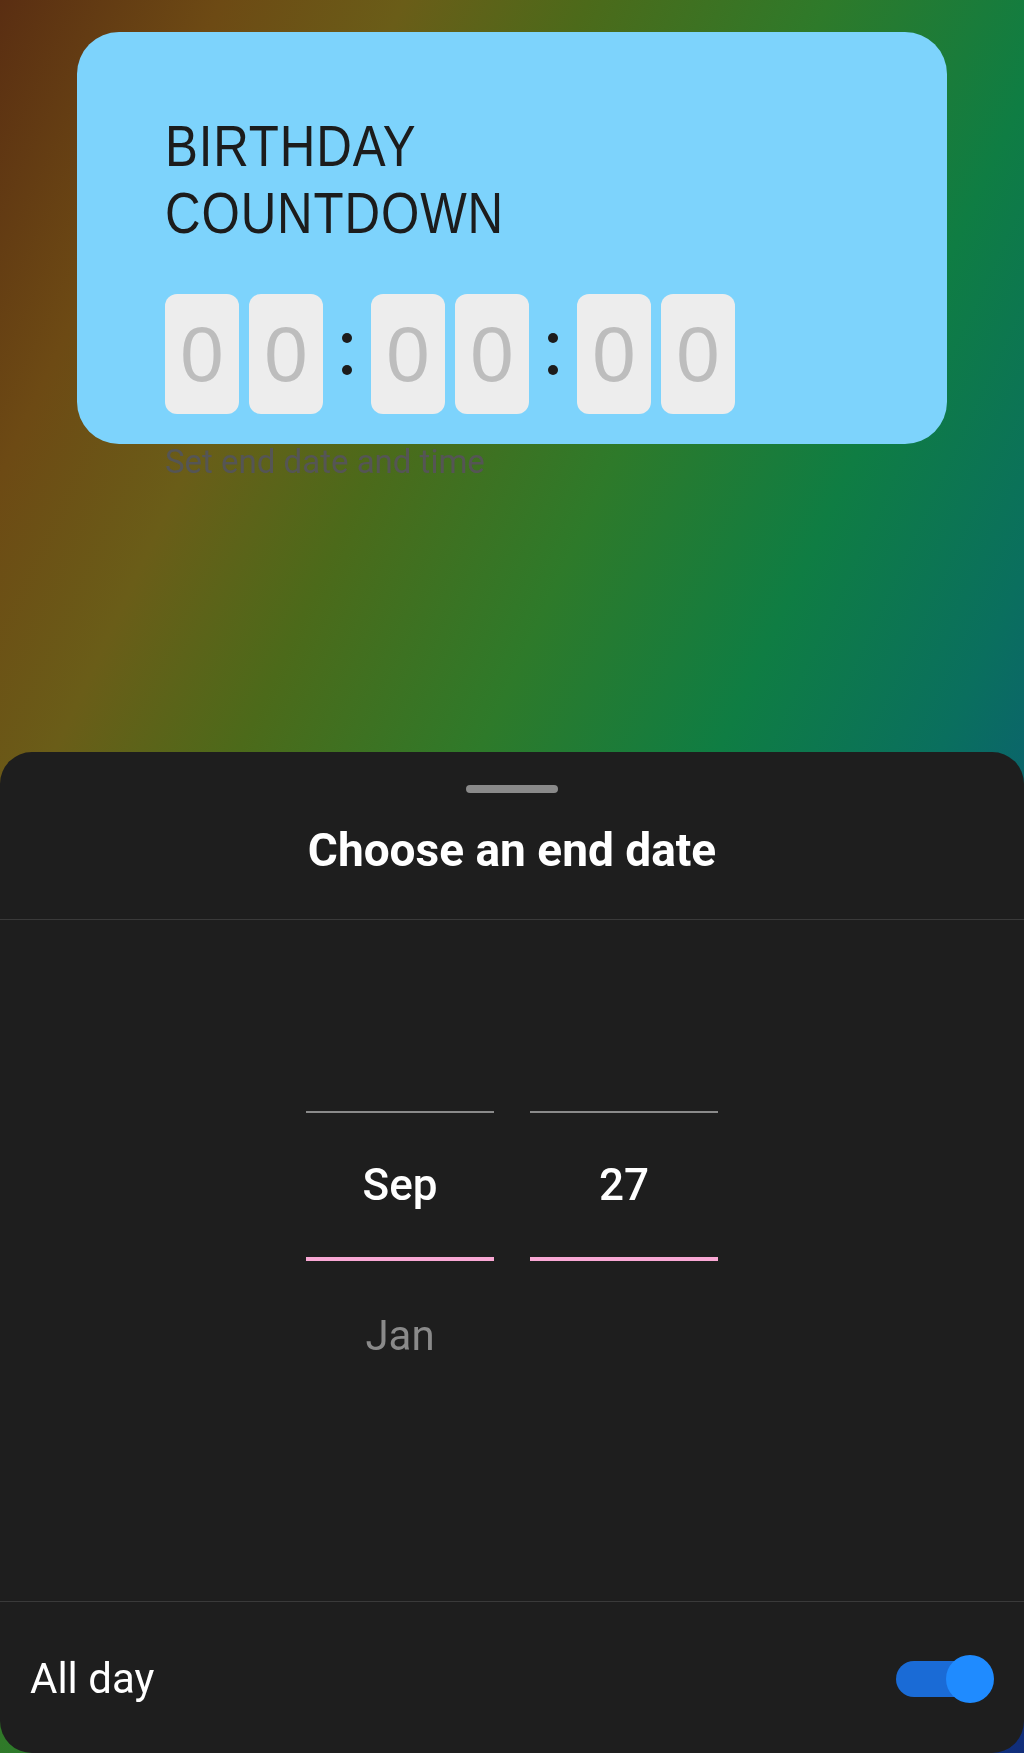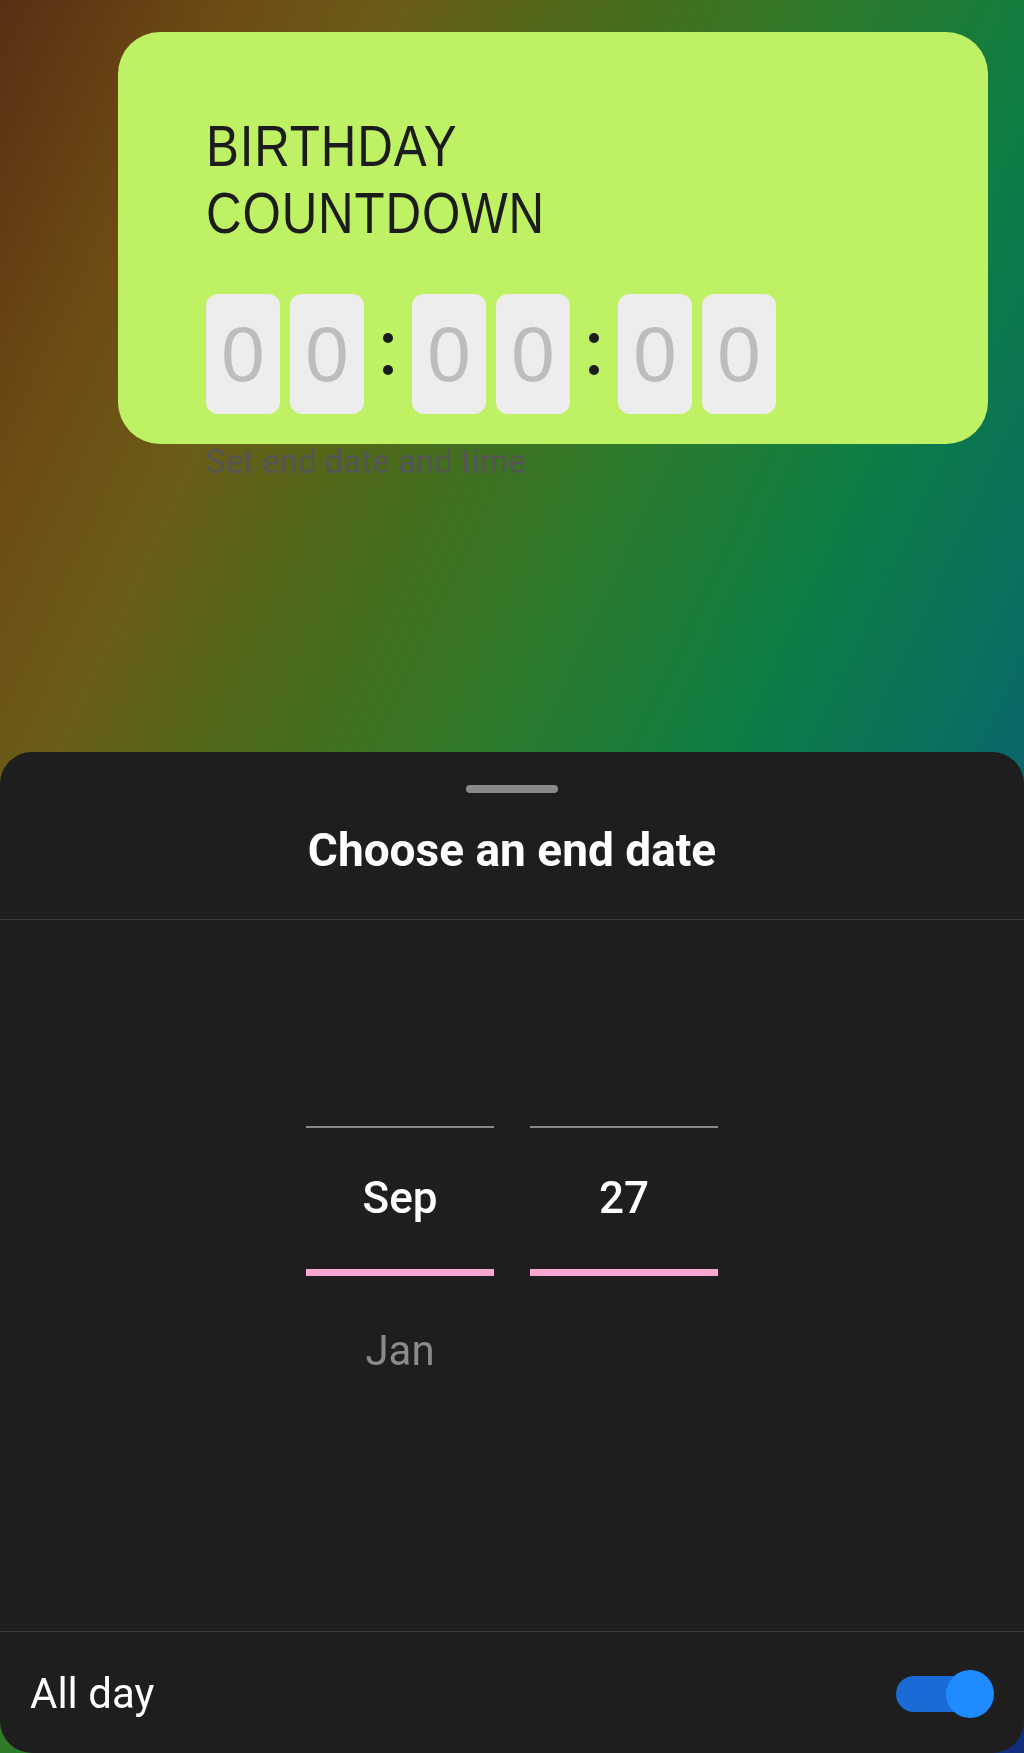--- a/index.html
+++ b/index.html
@@ -19,24 +19,23 @@
         #0b587a 82%,
         #0d3f8a 92%,
         #112d7a 100%);
   }
 
   
   .card {
     position: absolute;
     left: 77px; top: 32px;
     width: 870px; height: 412px;
-    background: #bef264;
+    background: #7dd3fc;
     border-radius: 42px;
     padding: 80px 88px 0 88px;
-    margin-left: 41px;
   }
   .card-title {
     font-family: "Helvetica Neue", Helvetica, Arial, sans-serif;
     font-weight: 500;
     font-stretch: condensed;
     font-size: 58px;
     letter-spacing: 1px;
     color: #1c1c1c;
     transform: scaleX(0.85);
     transform-origin: left center;
@@ -107,25 +106,25 @@
   .wheel-item {
     height: 150px;
     display: flex; align-items: center; justify-content: center;
     font-size: 42px;
     width: 100%;
   }
   .wheel-item.faded { color: #8a8a8a; font-weight: 400; }
   .wheel-item.selected {
     color: #ffffff; font-weight: 500; font-size: 44px;
     border-top: 2px solid #8a8a8a;
-    border-bottom: 7px solid #f9a8d4;
+    border-bottom: 4px solid #f9a8d4;
   }
 
   .allday-row {
-    height: 122px;
+    height: 152px;
     border-top: 1px solid #3a3a3a;
     display: flex; align-items: center; justify-content: space-between;
     padding: 2px 30px 0 30px;
   }
   .allday-label {
     color: #ffffff; font-size: 42px; font-weight: 400;
   }
   .switch {
     position: relative;
     width: 98px; height: 48px;

